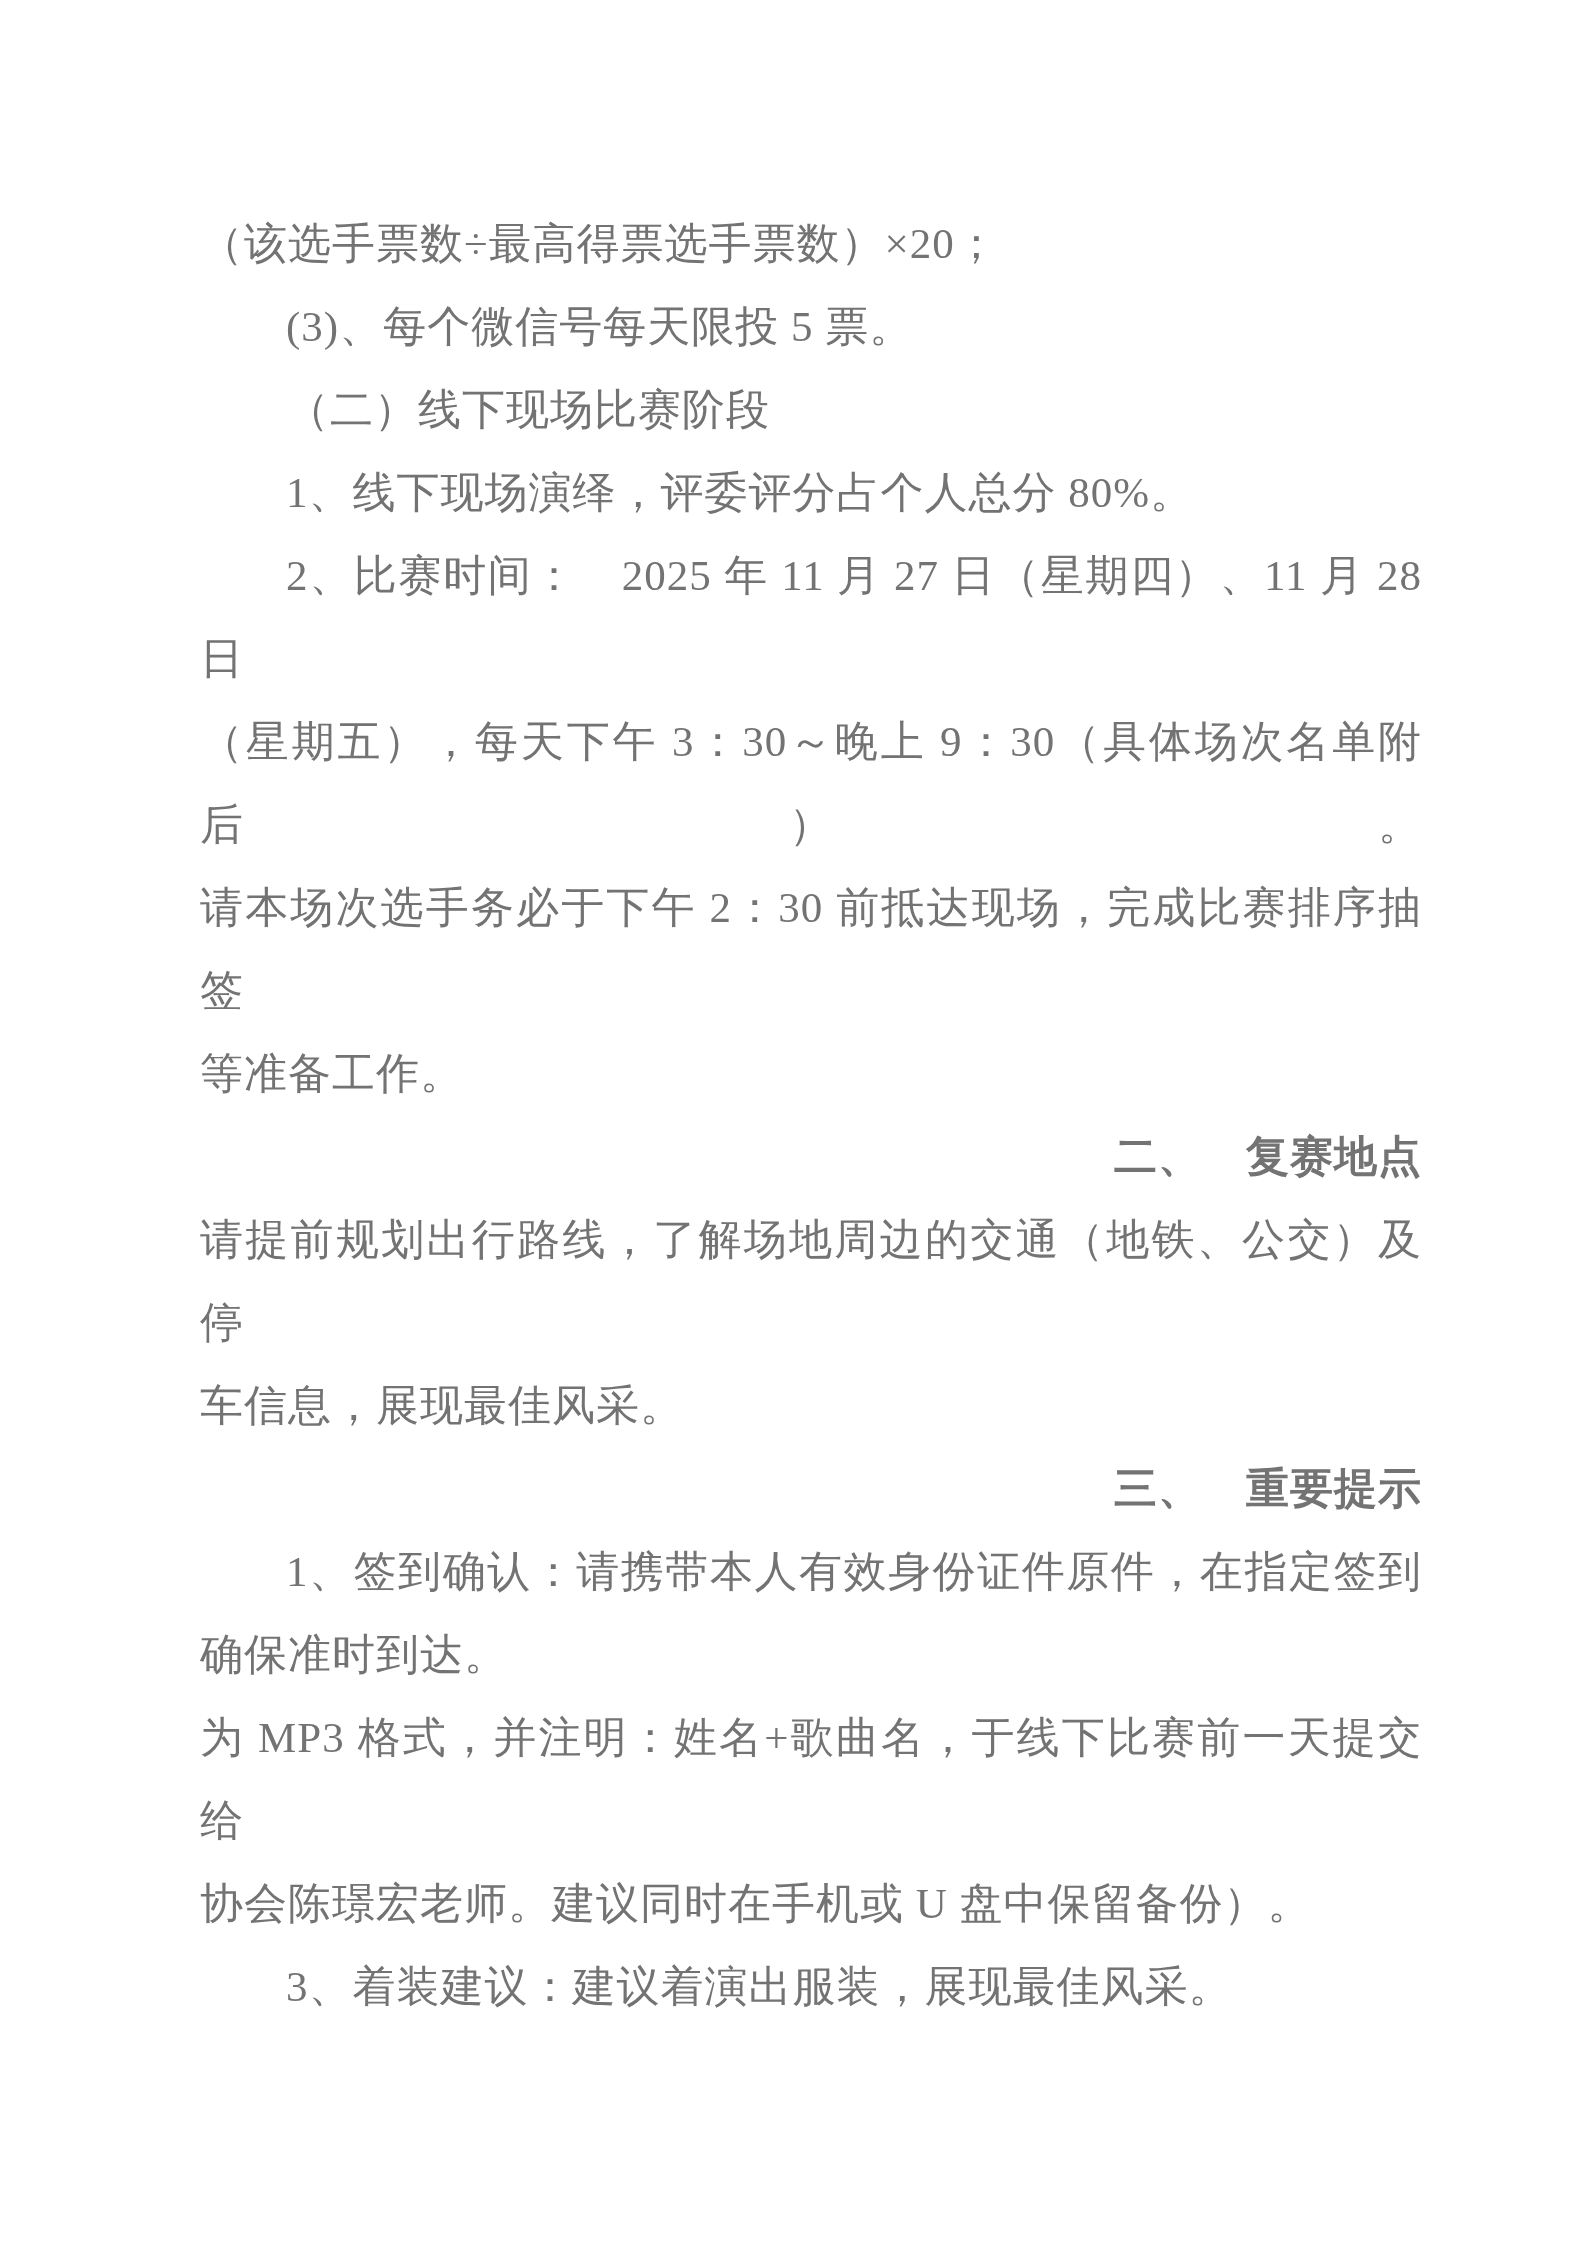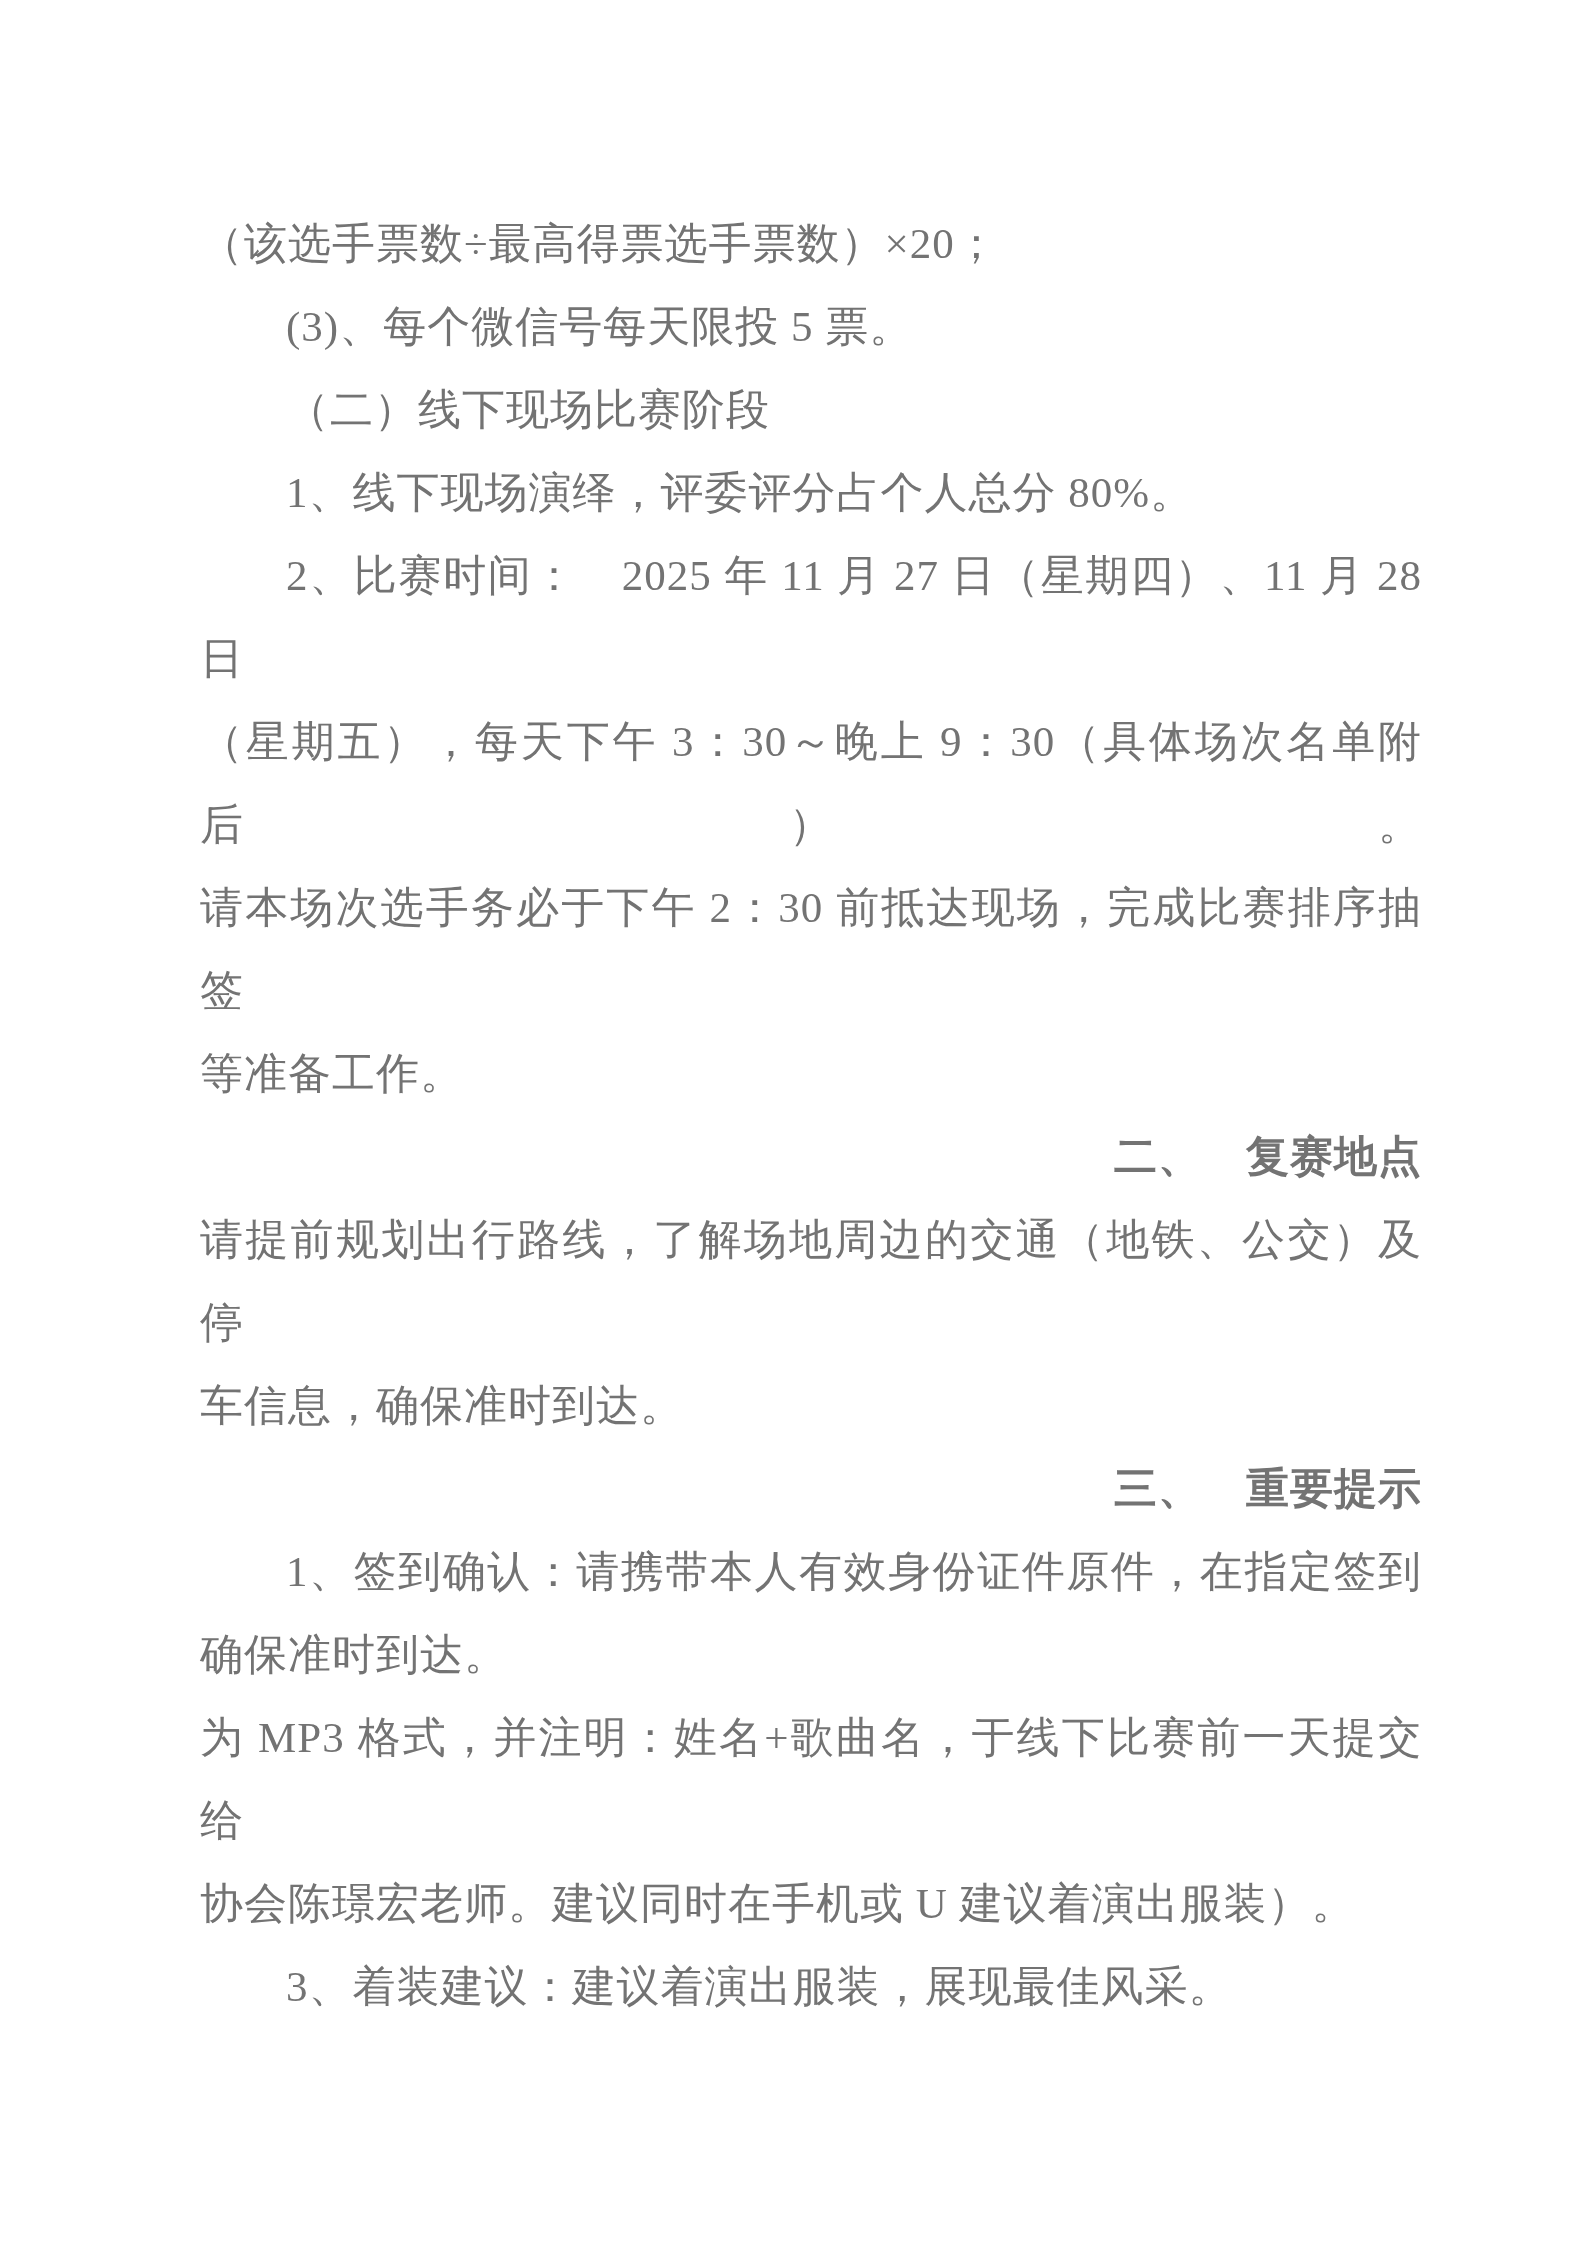--- a/index.html
+++ b/index.html
@@ -49,21 +49,21 @@
       <div class="line">（该选手票数÷最高得票选手票数）×20；</div>
       <div class="line indent">(3)、每个微信号每天限投 5 票。</div>
       <div class="line indent">（二）线下现场比赛阶段</div>
       <div class="line indent">1、线下现场演绎，评委评分占个人总分 80%。</div>
       <div class="line indent justify">2、比赛时间：　2025 年 11 月 27 日（星期四）、11 月 28 日</div>
       <div class="line justify">（星期五），每天下午 3：30～晚上 9：30（具体场次名单附后）。</div>
       <div class="line justify">请本场次选手务必于下午 2：30 前抵达现场，完成比赛排序抽签</div>
       <div class="line">等准备工作。</div>
       <div class="line indent bold">二、　复赛地点</div>
       <div class="line justify">请提前规划出行路线，了解场地周边的交通（地铁、公交）及停</div>
-      <div class="line">车信息，确保准时到达。</div>
+      <div class="line">车信息，展现最佳风采。</div>
       <div class="line indent bold">三、　重要提示</div>
       <div class="line indent justify">1、签到确认：请携带本人有效身份证件原件，在指定签到</div>
       <div class="line">确保准时到达。</div>
       <div class="line justify">为 MP3 格式，并注明：姓名+歌曲名，于线下比赛前一天提交给</div>
-      <div class="line">协会陈璟宏老师。建议同时在手机或 U 建议着演出服装）。</div>
+      <div class="line">协会陈璟宏老师。建议同时在手机或 U 盘中保留备份）。</div>
       <div class="line indent">3、着装建议：建议着演出服装，展现最佳风采。</div>
     </div>
 </div>
 
 </body></html>

